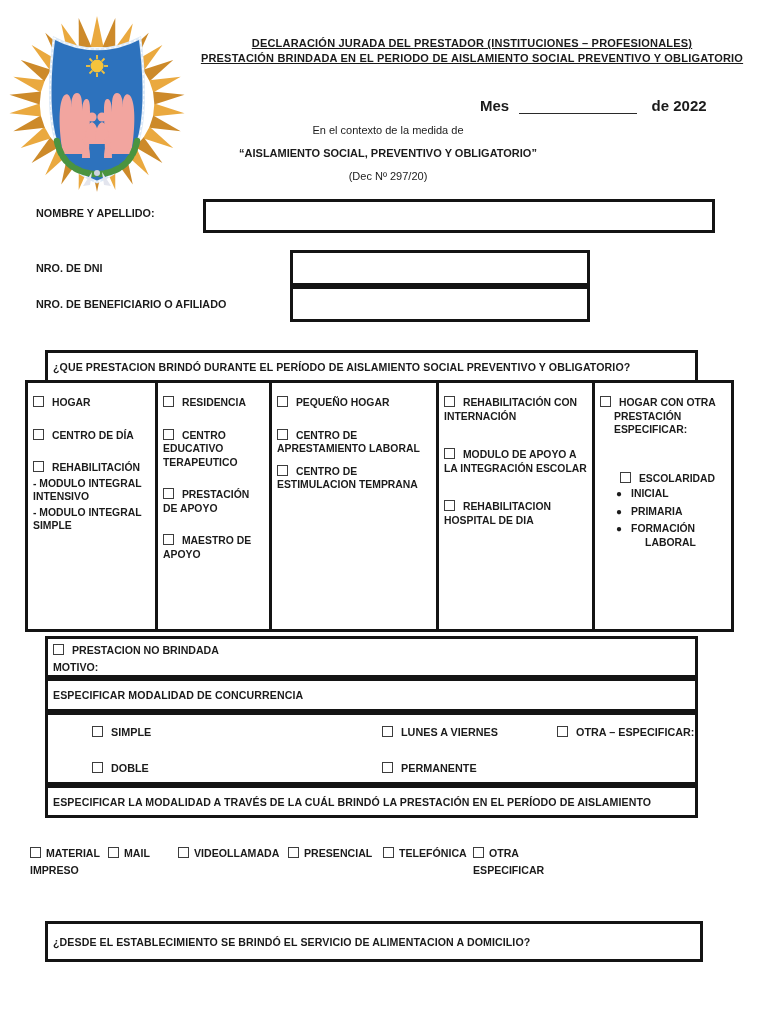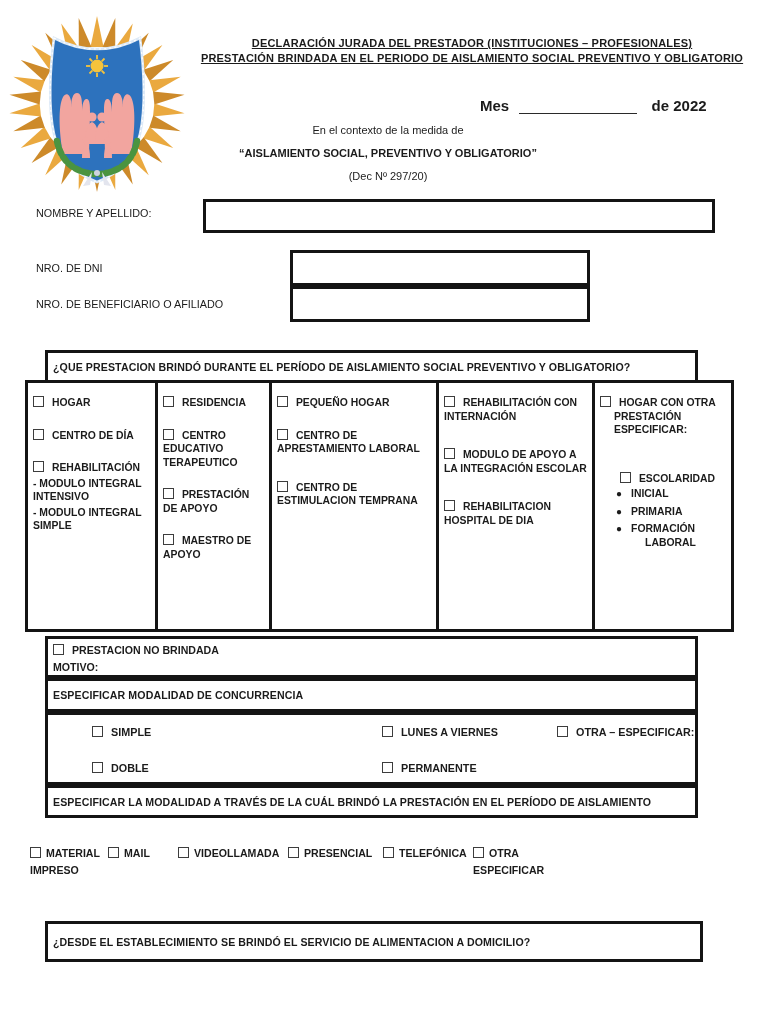--- a/index.html
+++ b/index.html
@@ -6,21 +6,21 @@
   body{
     width:768px;height:1024px;position:relative;background:#ffffff;
     font-family:"Liberation Sans", sans-serif;color:#1b1b1b;
     -webkit-font-smoothing:antialiased;
   }
   .abs{position:absolute;}
   .box{position:absolute;border:3px solid #141414;box-sizing:border-box;background:#fff;margin-left:20px;}
   .hdr{font-weight:bold;font-size:10.6px;letter-spacing:.1px;display:flex;align-items:center;padding-left:5px;}
   .cb{display:inline-block;width:9px;height:9px;border:1.5px solid #3d3d3d;background:#fff;
       margin-right:5px;position:relative;top:1px;flex:none;}
-  .lbl{font-size:10.8px;font-weight:400;}
+  .lbl{font-size:10.8px;font-weight:700;}
   .title-line{font-weight:bold;font-size:11px;text-decoration:underline;letter-spacing:.2px;line-height:15px;}
   .tbl{position:absolute;left:25px;top:350px;display:flex;align-items:stretch;}
   .cell{border:3px solid #141414;box-sizing:border-box;height:252px;padding:12px 5px 6px 5px;
         font-size:10.4px;font-weight:600;line-height:13.5px;background:#fff;}
   .cell + .cell{margin-left:-3px;}
   .item{margin-bottom:18px;}
   .item.tight{margin-bottom:2px;}
   .subline{margin:0 0 2px 0;}
   .hang{padding-left:14px;text-indent:-14px;}
   .bullet-row{display:flex;margin:0 0 4px 16px;font-weight:600;}
@@ -174,21 +174,21 @@
       <span class="cb"></span>
       <span>MAESTRO DE APOYO</span>
     </div>
   </div>
 
   <div class="cell" style="width:170px;">
     <div class="item">
       <span class="cb"></span>
       <span>PEQUEÑO HOGAR</span>
     </div>
-    <div class="item" style="margin-bottom:24px;">
+    <div class="item" style="margin-bottom:8px;">
       <span class="cb"></span>
       <span>CENTRO DE APRESTAMIENTO LABORAL</span>
     </div>
     <div class="item">
       <span class="cb"></span>
       <span>CENTRO DE ESTIMULACION TEMPRANA</span>
     </div>
   </div>
 
   <div class="cell" style="width:159px;">

